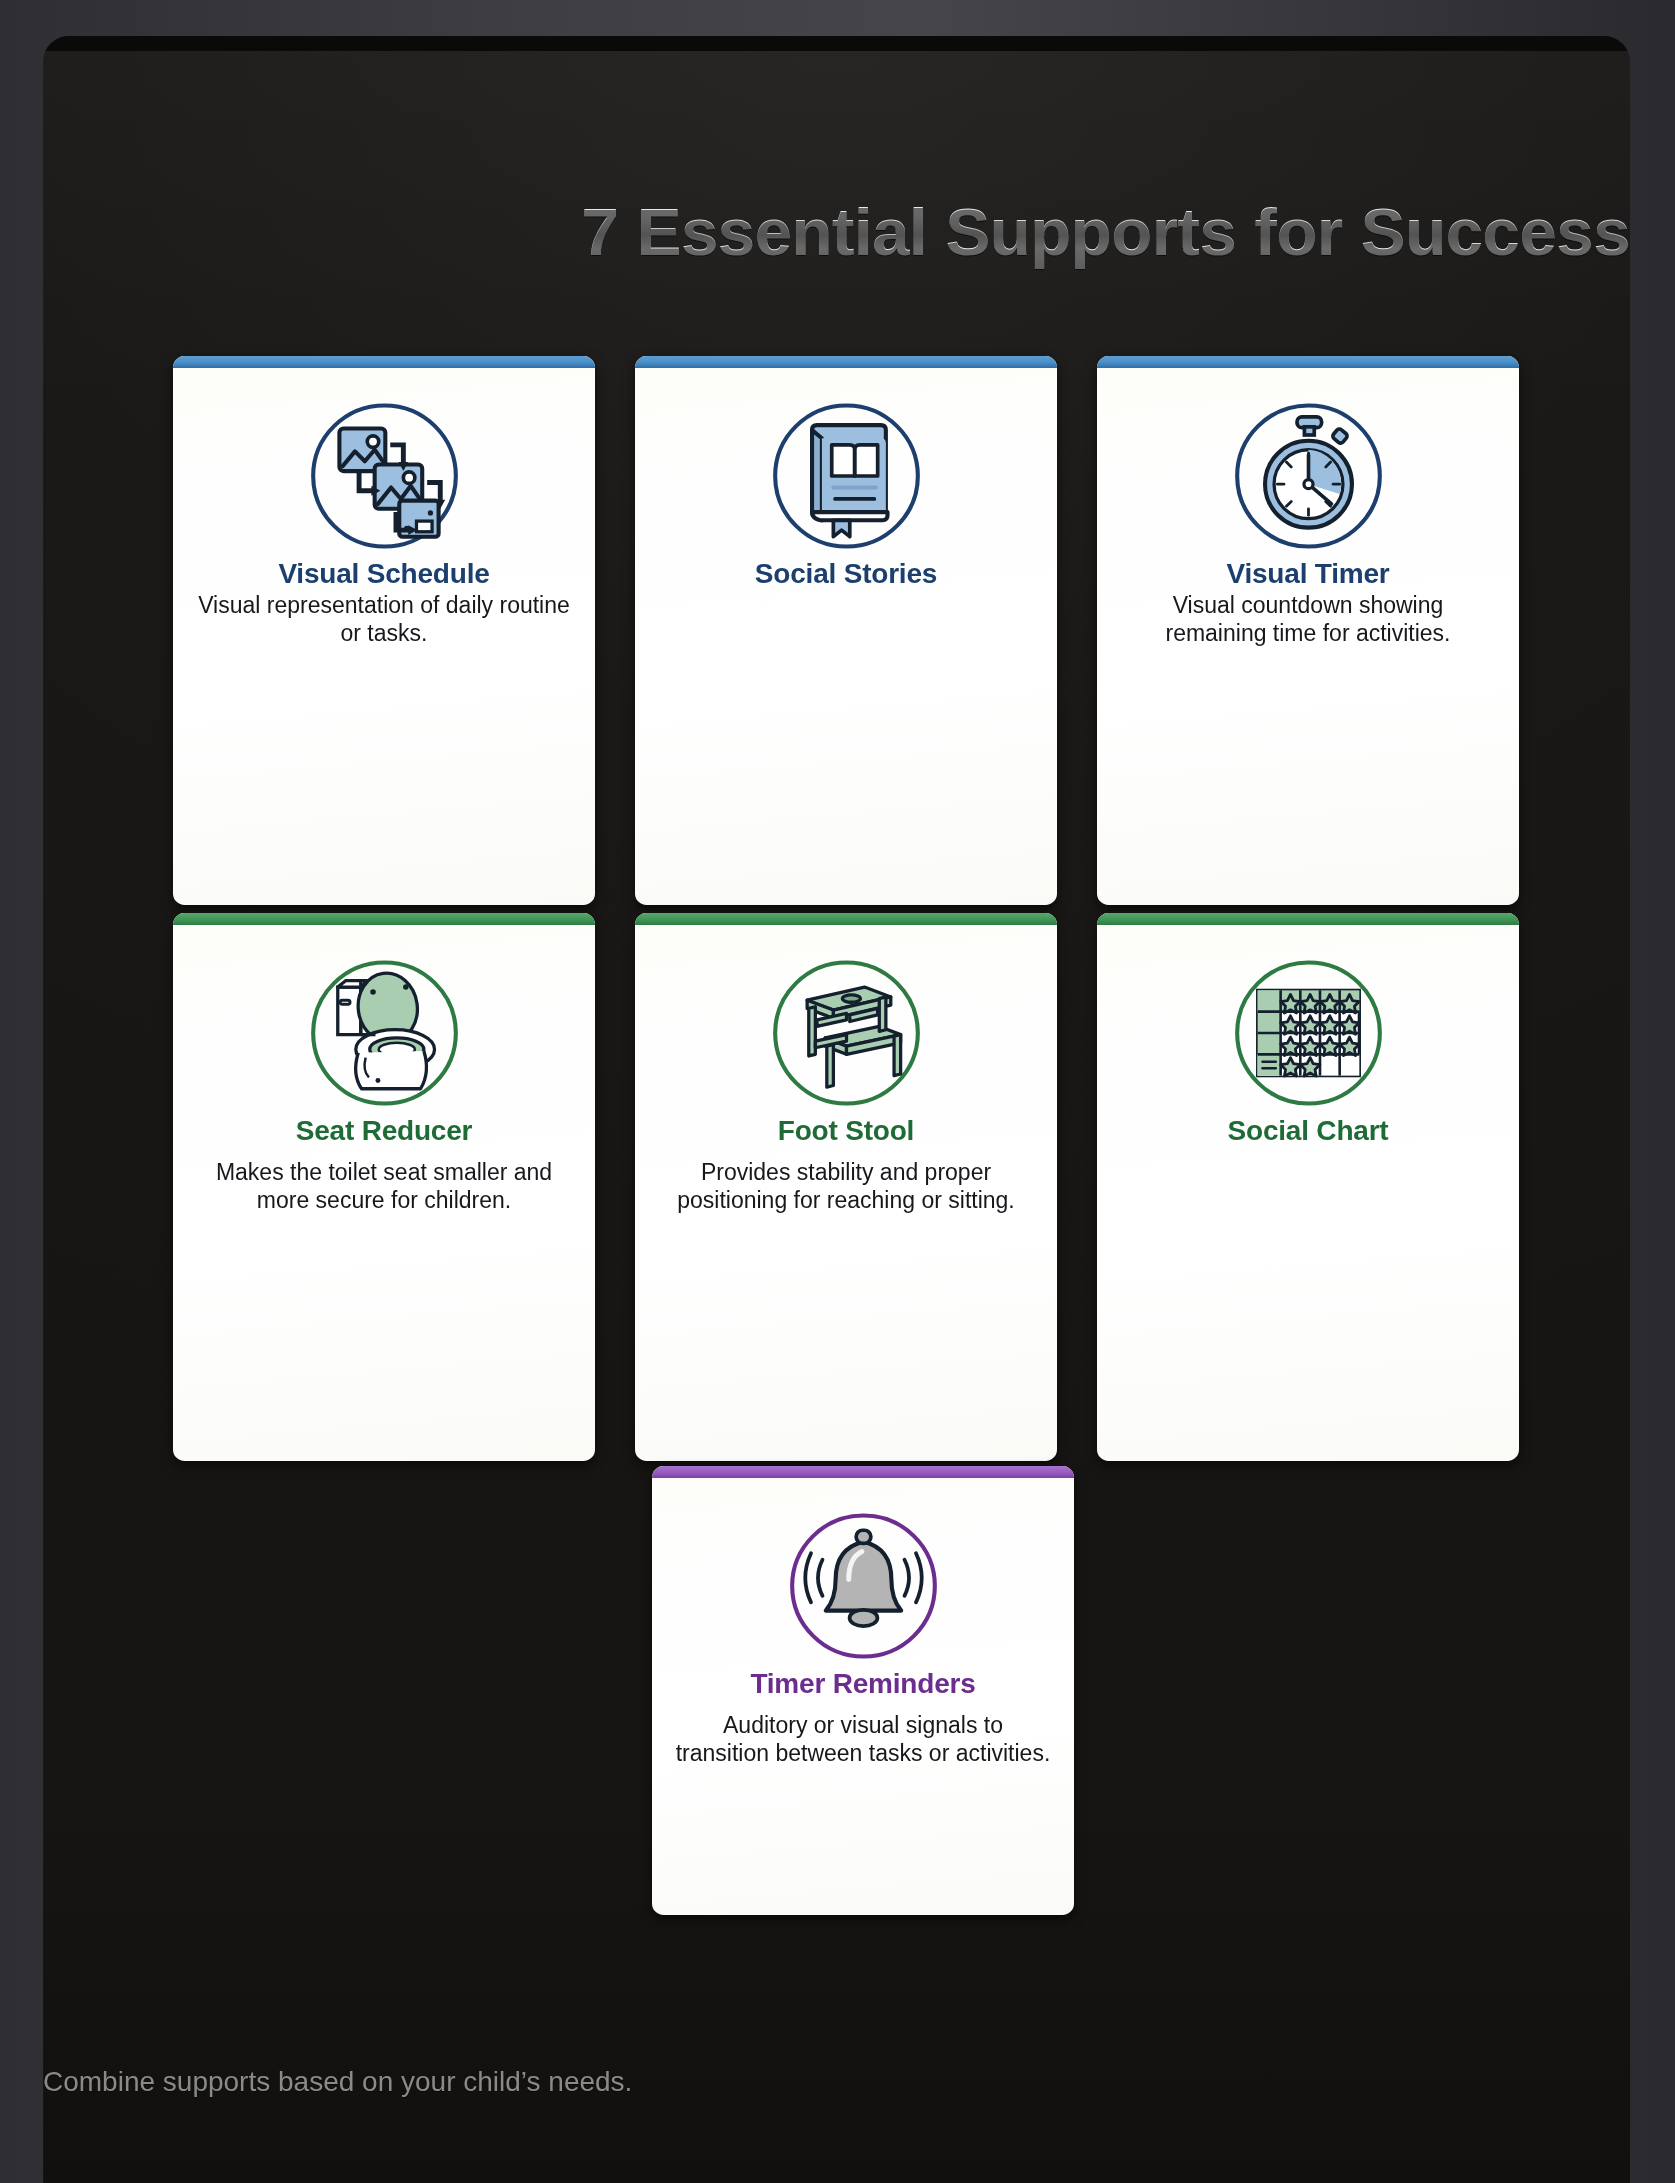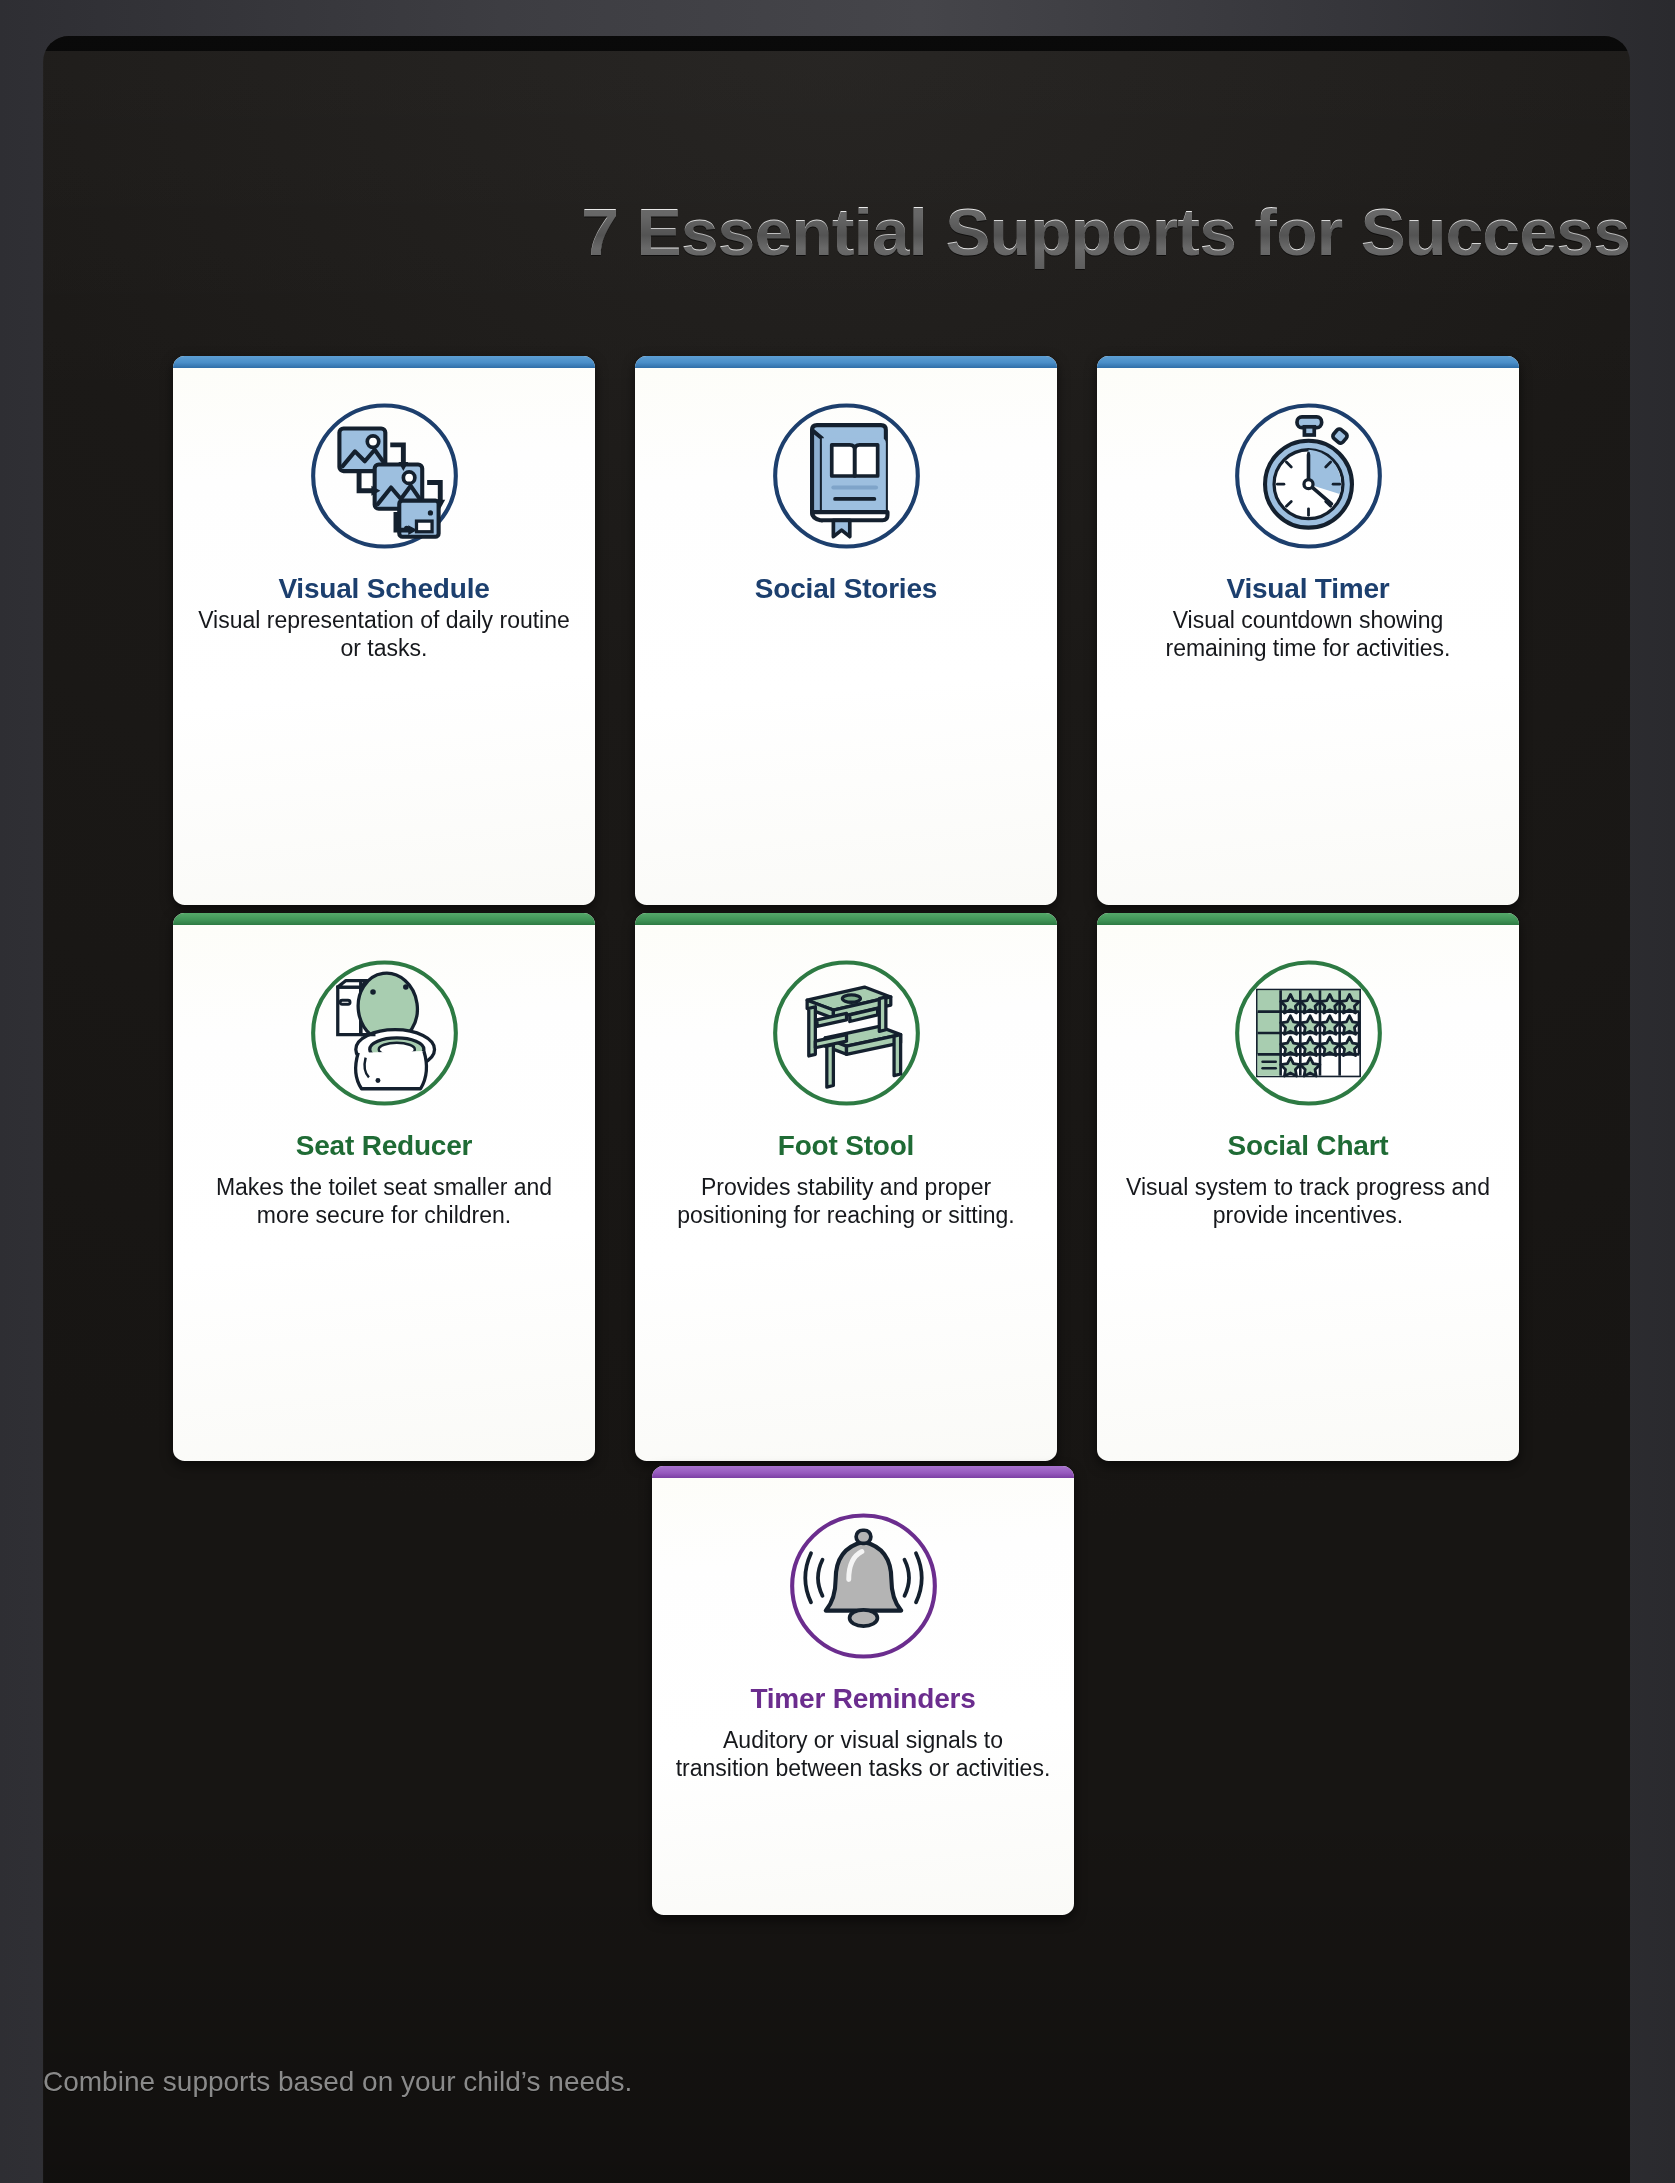--- a/index.html
+++ b/index.html
@@ -97,21 +97,20 @@
     margin-top:38px;
     width:183px; height:164px;
     display:flex; align-items:center; justify-content:center;
   }
   .icon-wrap svg { width:100%; height:100%; display:block; }
 
   .card-title {
     font-size:28px;
     font-weight:bold;
     letter-spacing:-0.2px;
-    margin-top:15px;
     text-align:left;
   }
   .card.blue   .card-title { color:#1c3f6e; }
   .card.green  .card-title { color:#1f6b35; }
   .card.purple .card-title { color:#6b2d8e; }
 
   .card-desc {
     font-size:23px;
     line-height:1.22;
     color:#16181c;
@@ -317,21 +316,20 @@
               <polygon points="78,130 81.7,137.4 89.9,138.6 84,144.4 85.4,152.6 78,148.7 70.6,152.6 72,144.4 66.1,138.6 74.3,137.4"></polygon>
               <polygon points="102,130 105.7,137.4 113.9,138.6 108,144.4 109.4,152.6 102,148.7 94.6,152.6 96,144.4 90.1,138.6 98.3,137.4"></polygon>
             </g>
             <g stroke="#14202e" stroke-width="3.2" stroke-linecap="round">
               <line x1="44" y1="135" x2="60" y2="135"></line>
               <line x1="44" y1="143" x2="60" y2="143"></line>
             </g>
           </svg>
         </div>
         <div class="card-title">Social Chart</div>
-        <div class="card-desc">Visual system to track progress and provide incentives.</div>
       </div>
     </div>
 
     <div id="row3" class="grid-row">
       <div class="card purple r3">
         <div class="accent"></div>
         <div class="icon-wrap">
           <svg viewBox="0 0 200 200">
             <ellipse cx="100" cy="100" rx="87" ry="86" fill="none" stroke="#6b2d8e" stroke-width="5"></ellipse>
             <path d="M100 46 q-34 8 -34 46 q0 24 -12 38 h92 q-12 -14 -12 -38 q0 -38 -34 -46 z" fill="#b4b4b4" stroke="#14202e" stroke-width="5" stroke-linejoin="round"></path>

